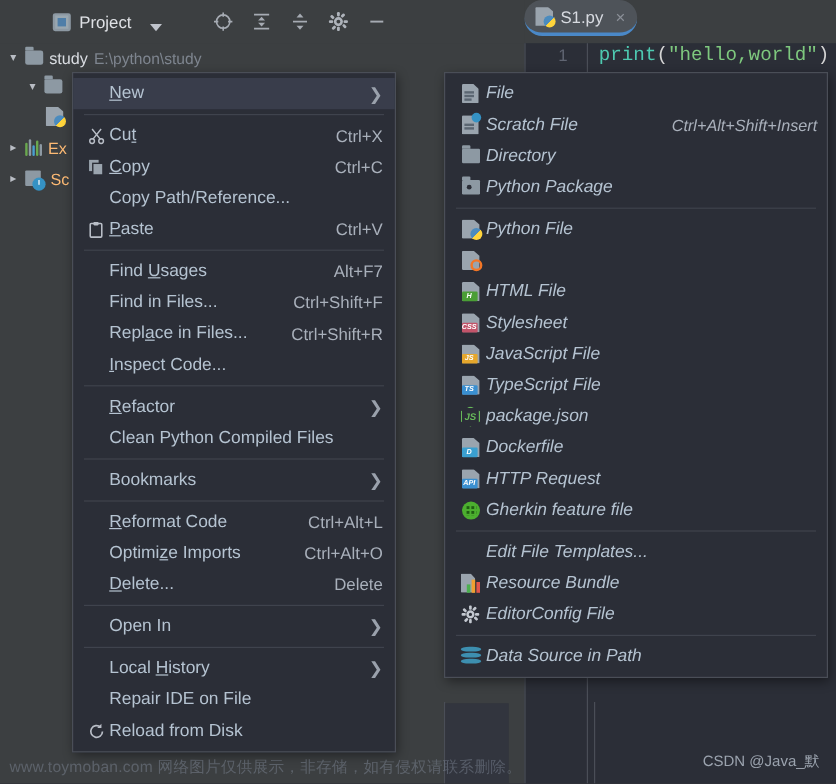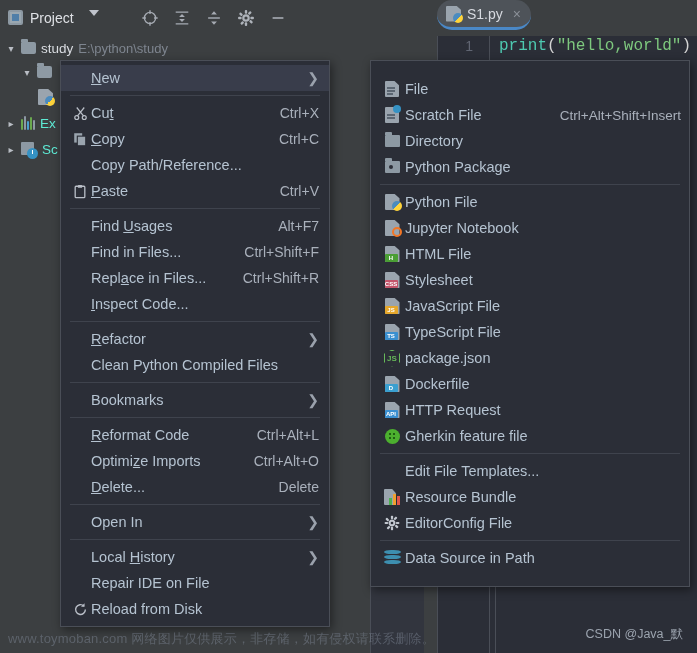--- a/index.html
+++ b/index.html
@@ -9,21 +9,21 @@
     font-family: "Liberation Sans", sans-serif;
     overflow: hidden;
   }
   #app { position: relative; width: 697px; height: 653px; background: #3c3f41; }
 
   
   .toolbar {
     position: absolute; left: 0; top: 0; width: 437px; height: 36px;
     background: #3c3f41; display: flex; align-items: center;
   }
-  .tb-proj { display: flex; align-items: flex-start; gap: 7px; padding-left: 8px; }
+  .tb-proj { display: flex; align-items: flex-end; gap: 7px; padding-left: 8px; margin-left: 36px; }
   .proj-ico {
     width: 15px; height: 15px; background: #9aa7b0;
     border: 2px solid #8d99a3; border-radius: 2px; position: relative;
   }
   .proj-ico::after {
     content: ""; position: absolute; left: 2px; top: 2px;
     width: 7px; height: 7px; background: #4f7ea8;
   }
   .proj-label { color: #dfe1e5; font-size: 14px; }
   .caret-dn {
@@ -57,21 +57,21 @@
   .folder {
     width: 15px; height: 12px; background: #8d99a3; border-radius: 1px 2px 2px 2px;
     position: relative;
   }
   .folder::before {
     content: ""; position: absolute; left: 0; top: -3px;
     width: 7px; height: 3px; background: #8d99a3; border-radius: 1px 1px 0 0;
   }
   .tree-name { color: #d9dce1; font-size: 13.5px; font-weight: normal; }
   .tree-path { color: #7e858f; font-size: 13px; }
-  .tree-lbl { color: #5eead4; font-size: 13.5px; }
+  .tree-lbl { color: #fdba74; font-size: 13.5px; }
 
   .ext-ico { display: flex; align-items: flex-end; gap: 1px; height: 14px; }
   .ext-ico i { width: 2px; border-radius: 1px; display: block; }
 
   .sc-ico { position: relative; width: 16px; height: 15px; }
   .sc-ico .pg { position: absolute; inset: 0 3px 2px 0; background: #8d99a3; border-radius: 1px; }
   .sc-ico .clk {
     position: absolute; right: -1px; bottom: -2px; width: 11px; height: 11px;
     background: #3592c4; border-radius: 50%;
   }
@@ -108,21 +108,22 @@
   .mi .acc { color: #a9b0bb; font-size: 14px; margin-left: 14px; white-space: nowrap; }
   .mi .sub-arrow { color: #9aa1ac; font-size: 14px; margin-left: 10px; }
   .mi u { text-decoration: underline; }
   .sep { height: 1px; background: #3f434d; margin: 4px 9px; }
 
   
   .submenu {
     position: absolute; left: 370px; top: 60px; width: 320px;
     background: #2b2e37; border: 1px solid #4a4e57;
     box-shadow: 2px 3px 9px rgba(0,0,0,.45);
-    padding: 15px 0;
+    padding: 4px 0;
+    font-style: italic;
   }
   .smi {
     display: flex; align-items: center; height: 26px; padding: 0 8px;
     color: #b5c3d1; font-size: 14.5px;
   }
   .smi .ico { width: 26px; flex: 0 0 26px; display: flex; justify-content: center; align-items: center; }
   .smi .lbl { flex: 1 1 auto; white-space: nowrap; }
   .smi .acc { color: #a9b0bb; font-size: 13.5px; white-space: nowrap; }
 
   
@@ -468,21 +469,20 @@
         </span>
         <span class="lbl">Python File</span>
       </div>
       <div class="smi">
         <span class="ico">
           <span class="sheet">
             <span class="pg"></span>
             <span class="jupball"></span>
           </span>
         </span>
-        <span class="lbl">Jupyter Notebook</span>
       </div>
       <div class="smi">
         <span class="ico">
           <span class="sheet">
             <span class="pg"></span>
             <span class="badge" style="background:#4a9e35">H</span>
           </span>
         </span>
         <span class="lbl">HTML File</span>
       </div>

